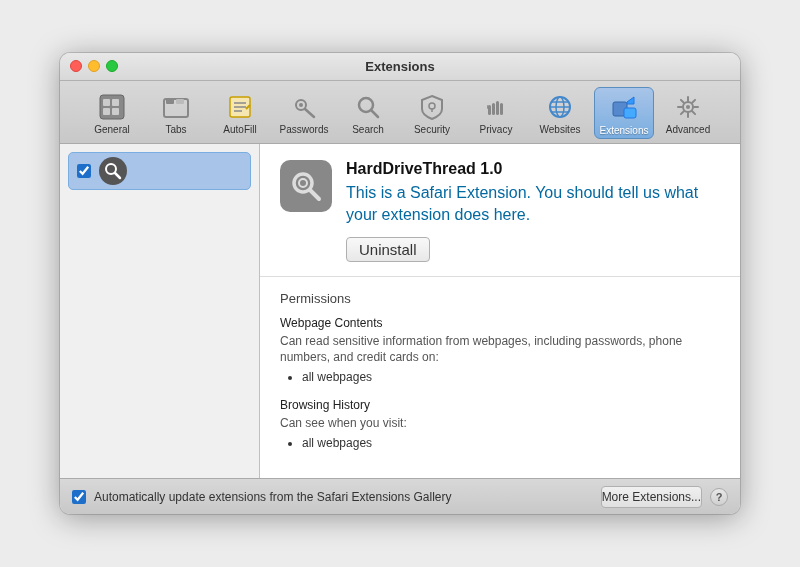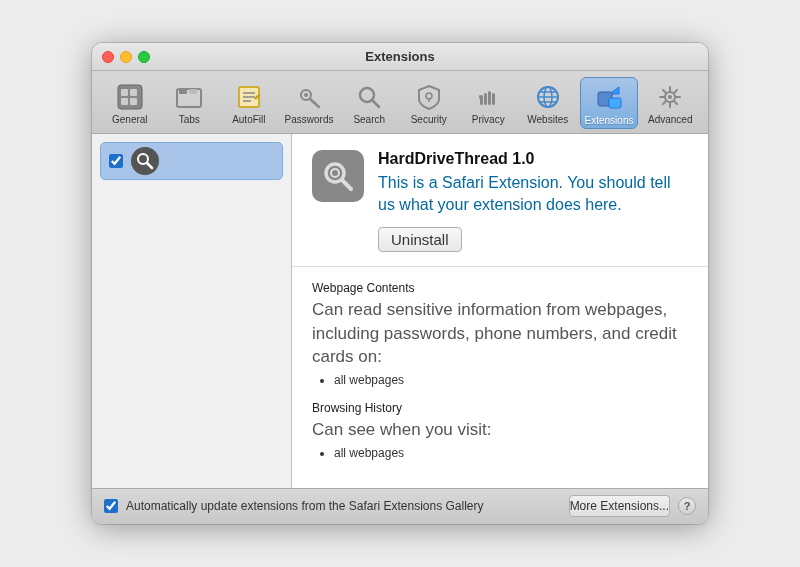--- a/index.html
+++ b/index.html
@@ -9,21 +9,21 @@
       background: #ececec;
       display: flex;
       justify-content: center;
       align-items: center;
       width: 800px;
       height: 567px;
       overflow: hidden;
     }
 
     .window {
-      width: 616px;
+      width: 680px;
       background: #f5f5f5;
       border-radius: 10px;
       box-shadow: 0 4px 30px rgba(0,0,0,0.35), 0 0 0 1px rgba(0,0,0,0.15);
       overflow: hidden;
       display: flex;
       flex-direction: column;
     }
 
     
     .titlebar {
@@ -235,21 +235,21 @@
     }
 
     .permission-group-title {
       font-size: 12px;
       font-weight: 400;
       color: #222;
       margin-bottom: 3px;
     }
 
     .permission-group-desc {
-      font-size: 17px;
+      font-size: 12px;
       color: #555;
       margin-bottom: 4px;
       line-height: 1.4;
     }
 
     .permission-list {
       list-style: disc;
       padding-left: 22px;
       font-size: 12px;
       color: #333;
@@ -475,20 +475,21 @@
           </svg>
         </div>
         <div class="extension-info">
           <div class="extension-name">HardDriveThread 1.0</div>
           <div class="extension-desc">This is a Safari Extension. You should tell us what your extension does here.</div>
           <button class="uninstall-btn">Uninstall</button>
         </div>
       </div>
 
       <div class="permissions-section">
+        <div class="permissions-title">Permissions</div>
 
         <div class="permission-group">
           <div class="permission-group-title">Webpage Contents</div>
           <div class="permission-group-desc">Can read sensitive information from webpages, including passwords, phone numbers, and credit cards on:</div>
           <ul class="permission-list">
             <li>all webpages</li>
           </ul>
         </div>
 
         <div class="permission-group">

